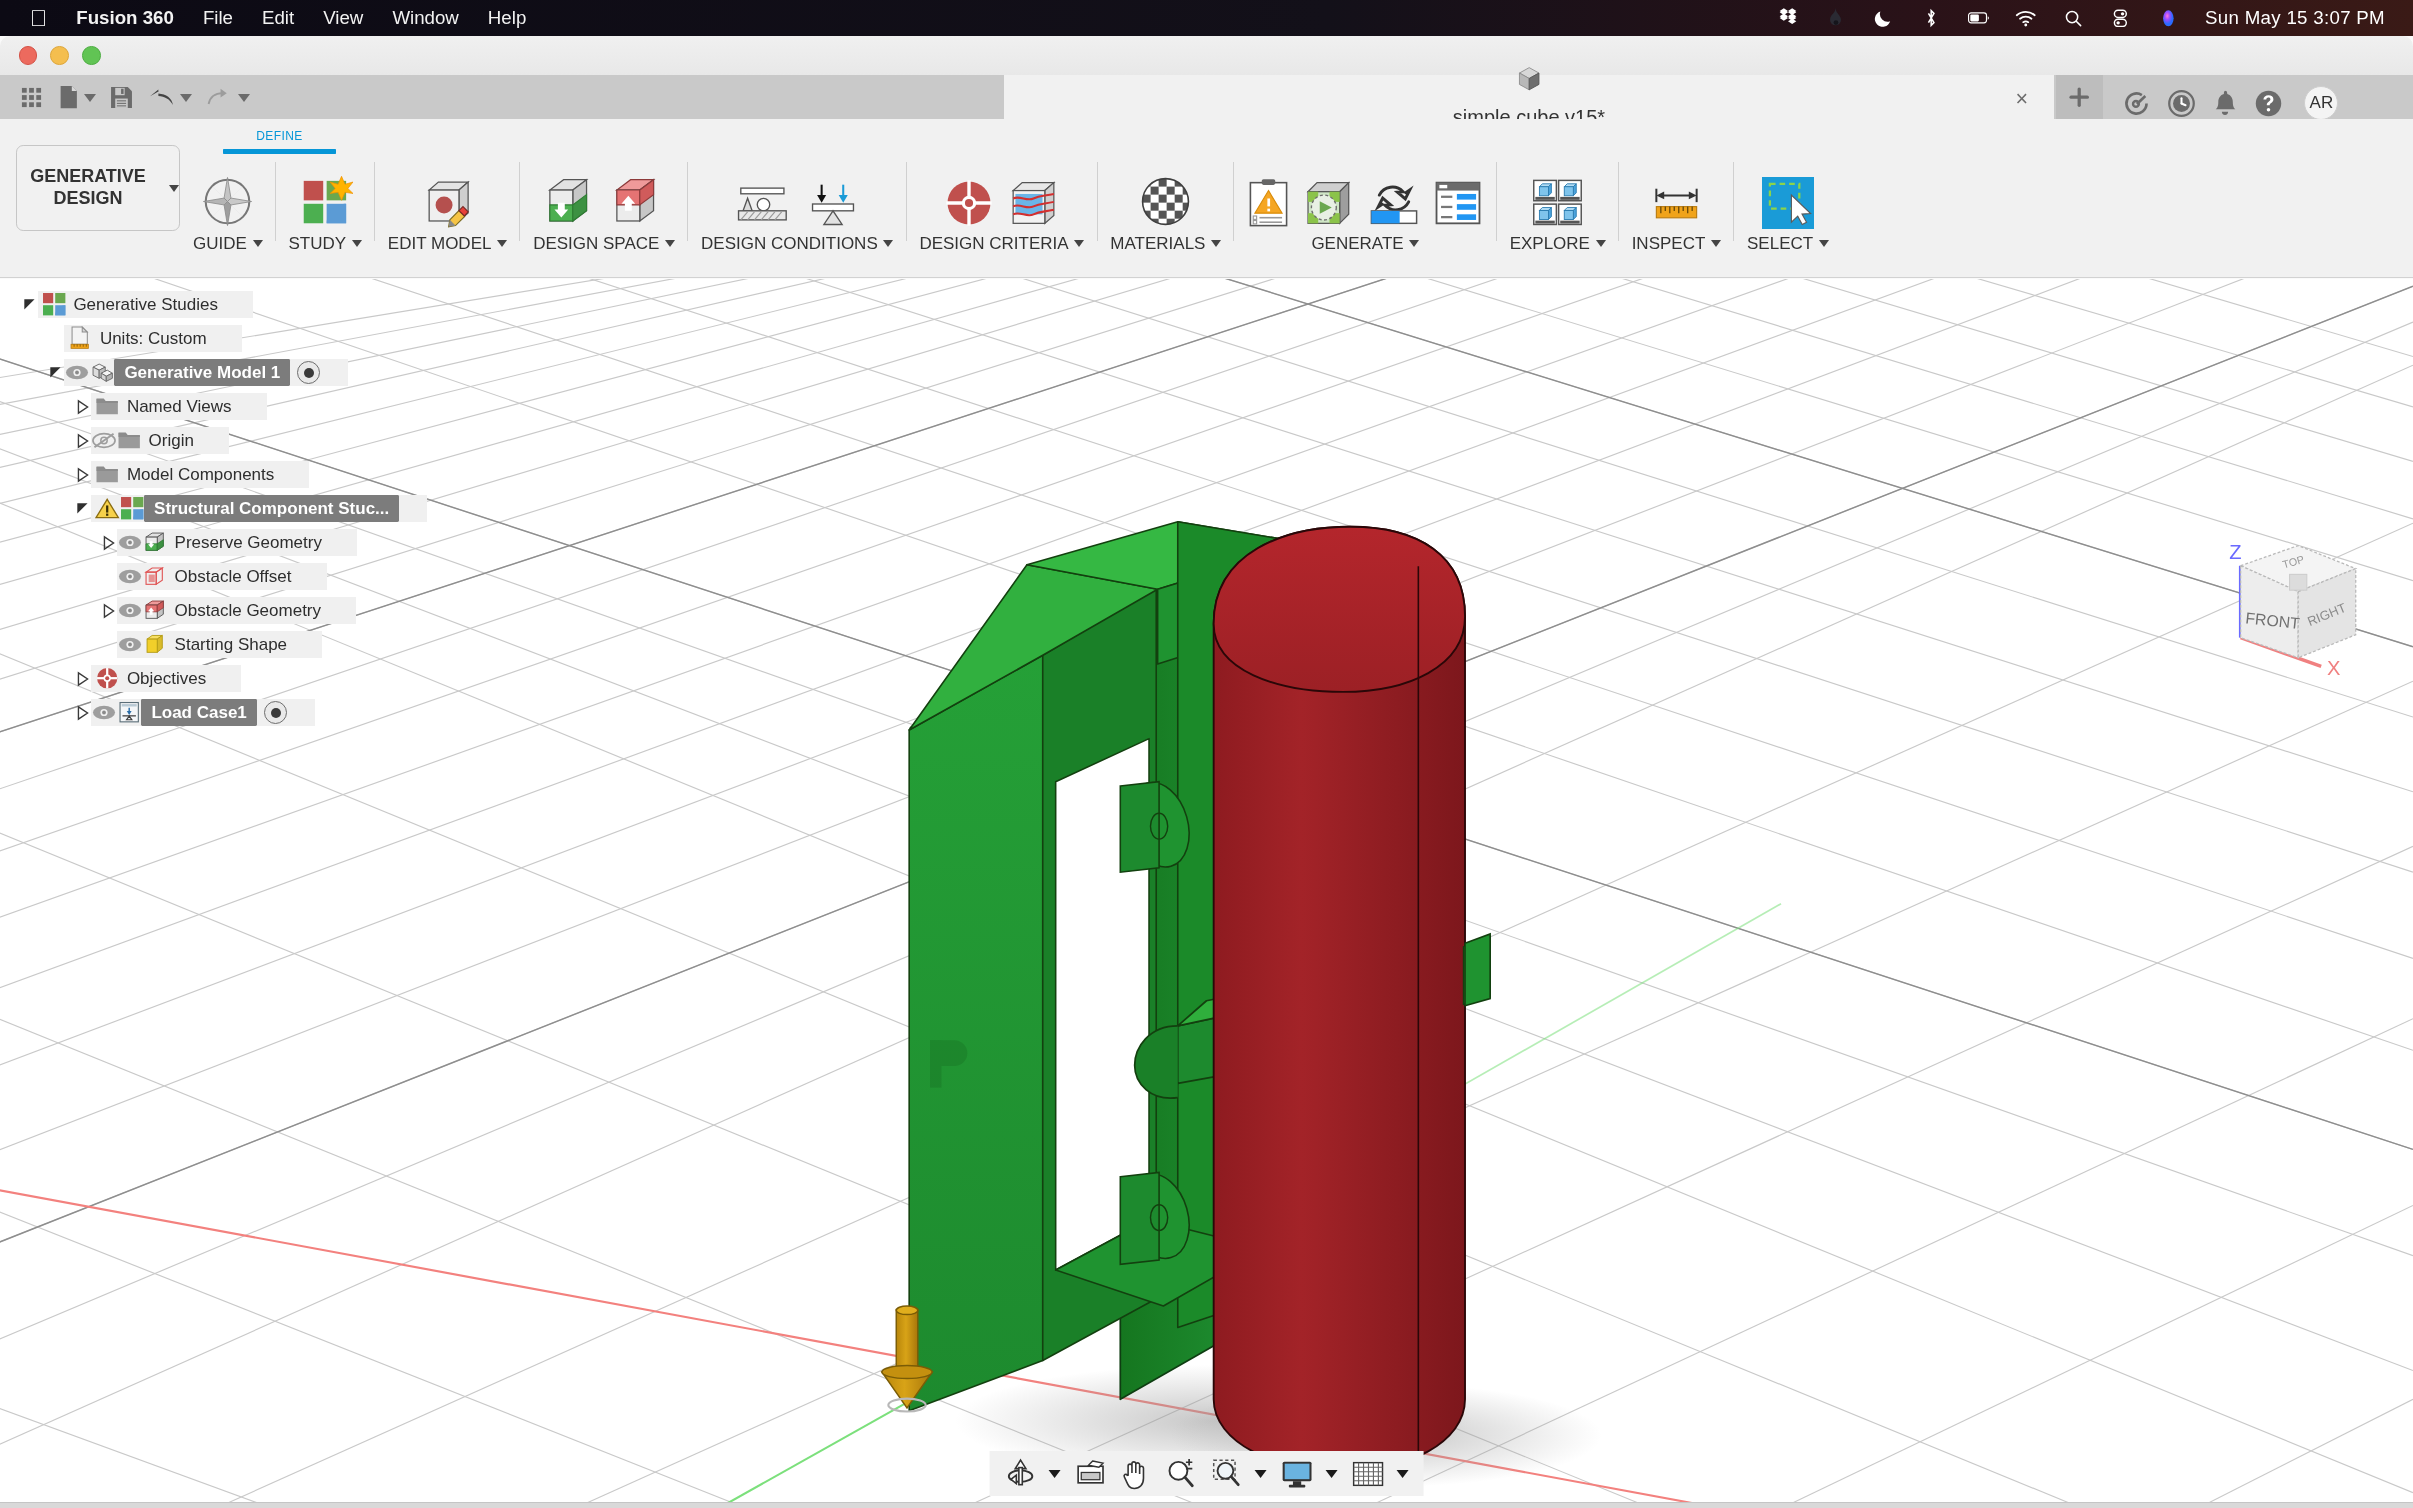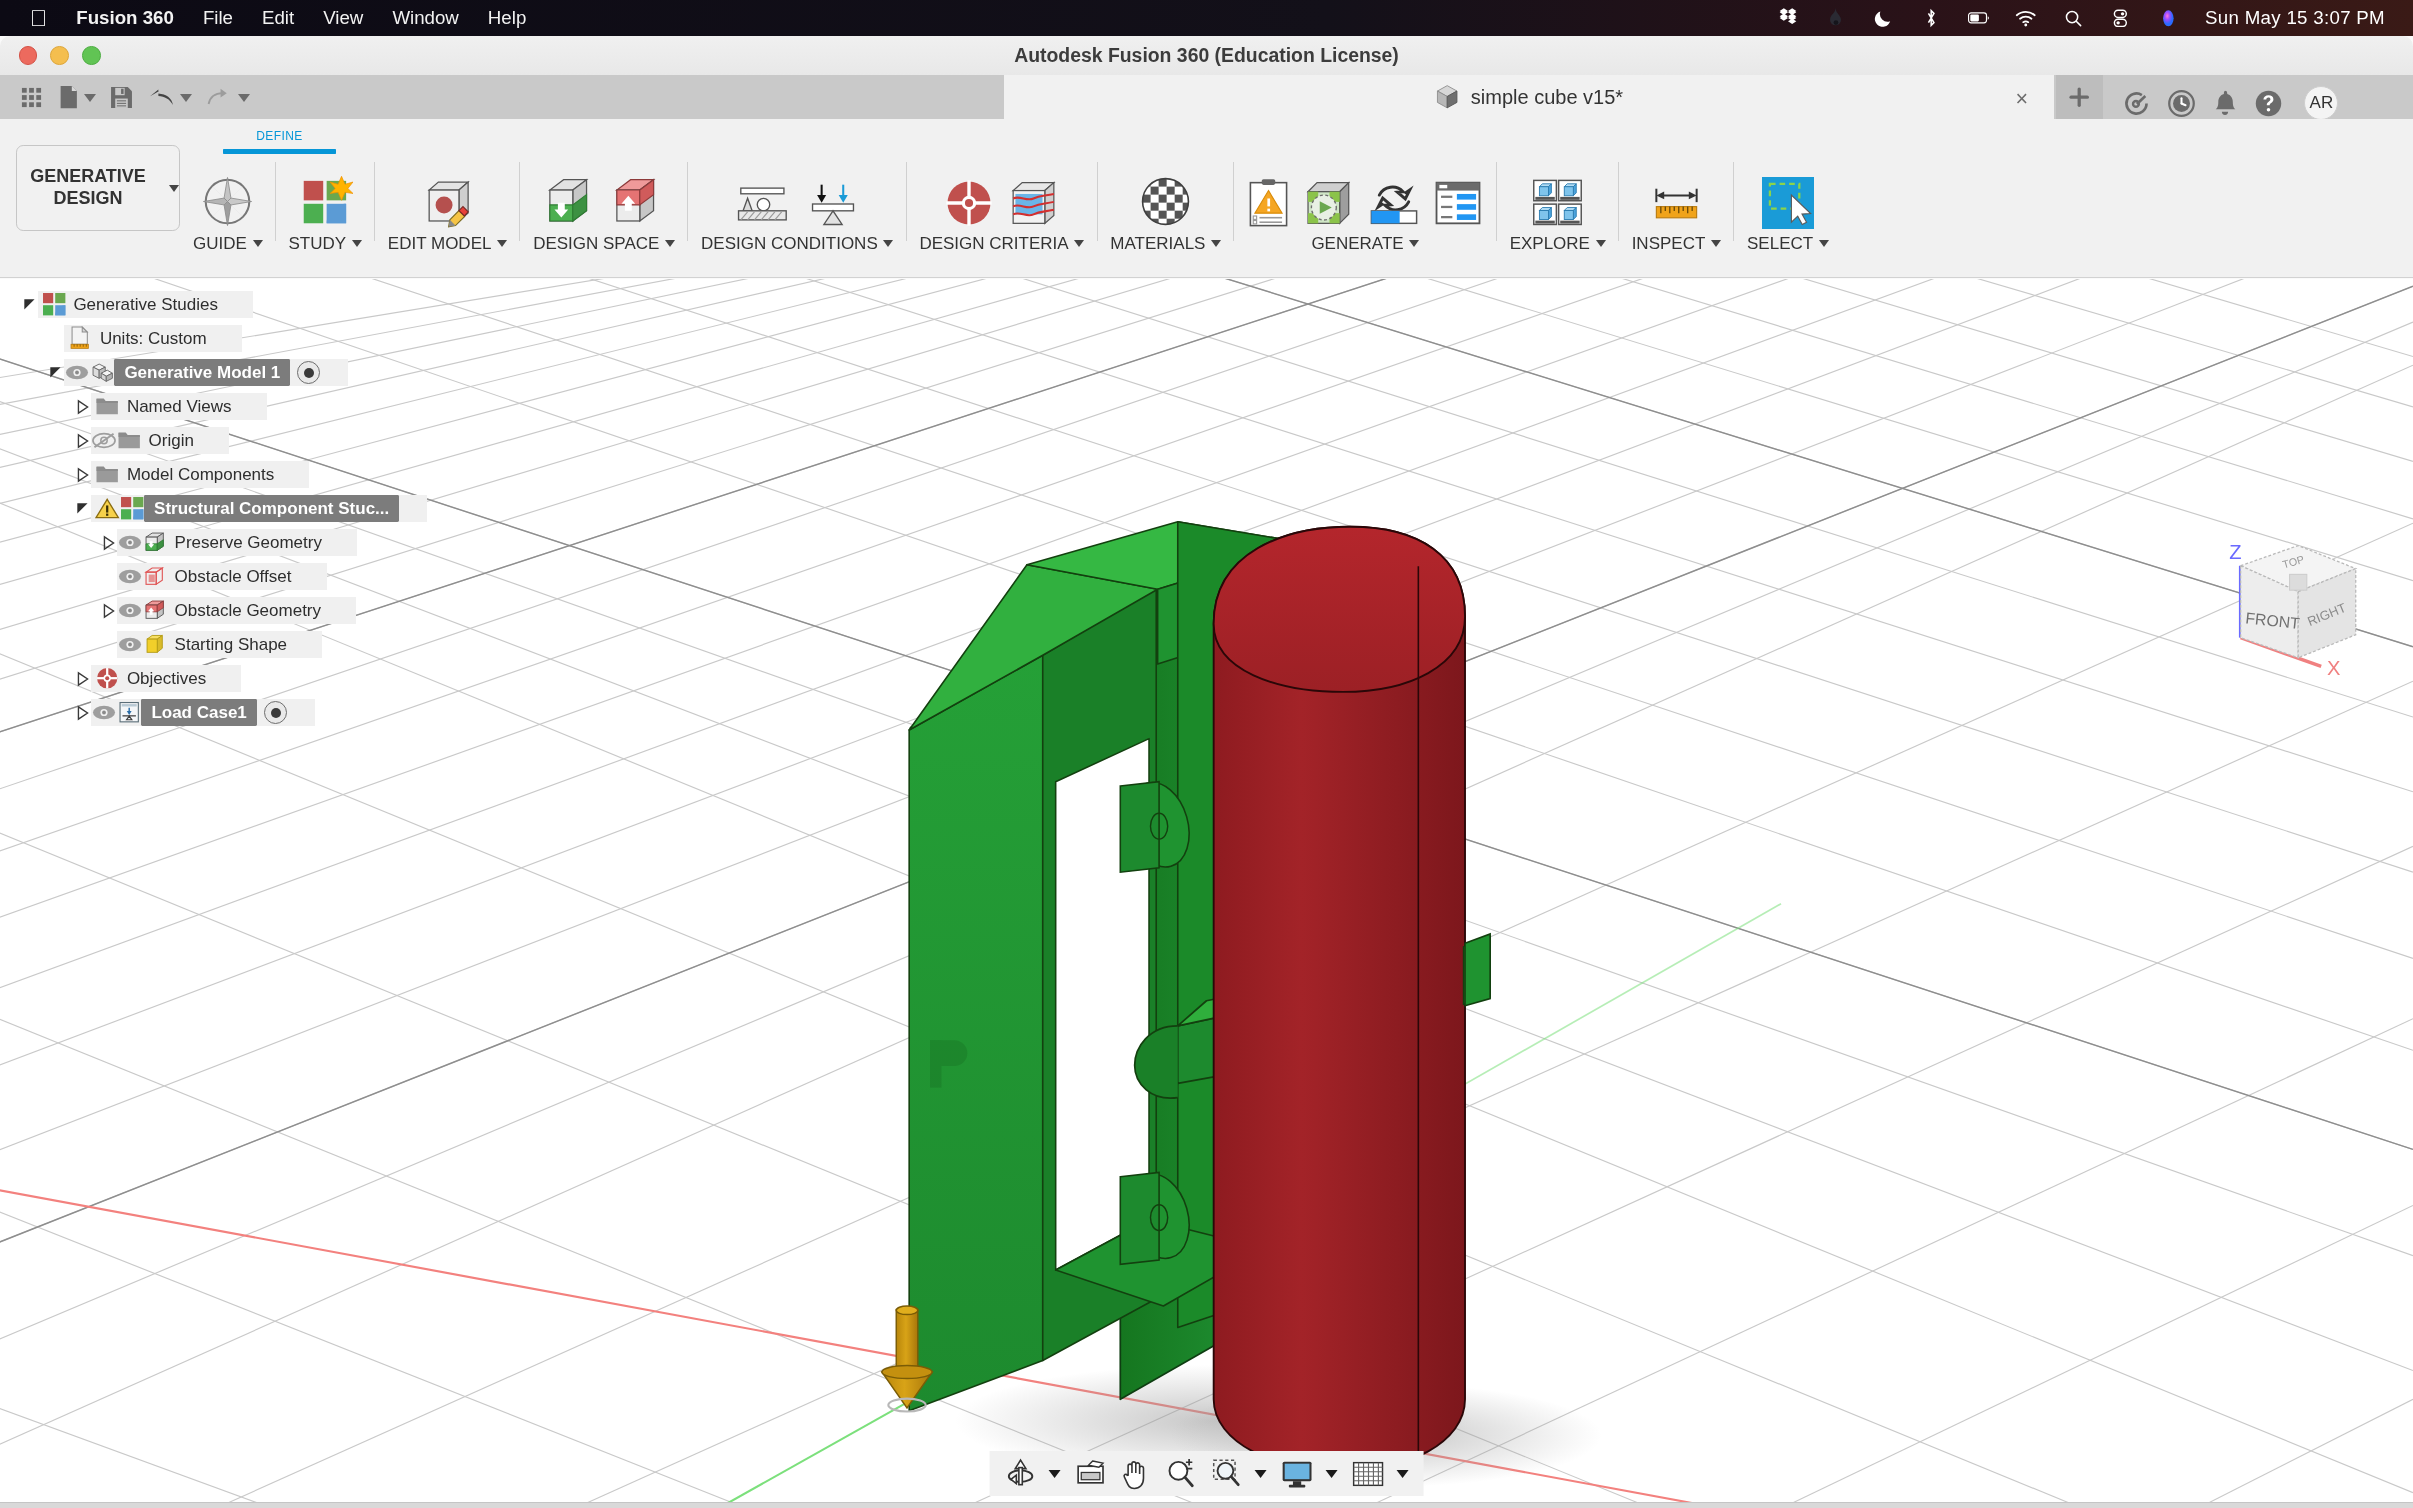--- a/index.html
+++ b/index.html
@@ -50,21 +50,21 @@
     display:flex; align-items:center;
   }
   .qat { display:flex; align-items:center; height:45px; padding-left:13px; }
   .qbtn { display:flex; align-items:center; justify-content:center; height:45px; padding:0 7.2px; }
   .qbtn svg { display:block; }
   .caret { width:0;height:0;border-left:6.5px solid transparent;border-right:6.5px solid transparent;border-top:8px solid #6b6b6b; margin-left:5px; }
 
   
   #doctab {
     position:absolute; top:39px; left:1004px; height:45px; width:1050px;
-    background:#f1f1f1; display:flex; align-items:center; justify-content:center; gap:11.5px;
+    background:#f1f1f1; display:flex; align-items:center; justify-content:center; gap:11.5px;flex-direction:column;
   }
   #doctab .label { font-size:20px; color:#333; }
   #tabclose { position:absolute; right:26px; top:14.4px; font-size:21.5px; color:#6d6d6d; line-height:1; }
   #newtab {
     position:absolute; top:39px; left:2056px; width:47px; height:45px;
     background:#bdbdbd; display:flex; align-items:center; justify-content:center;
   }
   #tabicons {
     position:absolute; top:39px; left:2103px; height:45px; width:310px;
     background:#c9c9c9; display:flex; align-items:flex-end; gap:16px; padding-left:18.7px;
@@ -218,21 +218,20 @@
 </div>
 
 <div id="window">
 
   <div id="titlebar">
     <div class="traffic">
       <span class="tl r"></span>
       <span class="tl y"></span>
       <span class="tl g"></span>
     </div>
-    <div id="apptitle">Autodesk Fusion 360 (Education License)</div>
   </div>
 
   <div id="qatrow">
     <div class="qat">
       <span class="qbtn">
         <svg width="23" height="23" viewBox="0 0 24 24">
             <g fill="#6b6b6b">
               <rect x="2" y="2" width="5" height="5"></rect>
               <rect x="9.5" y="2" width="5" height="5"></rect>
               <rect x="17" y="2" width="5" height="5"></rect>

